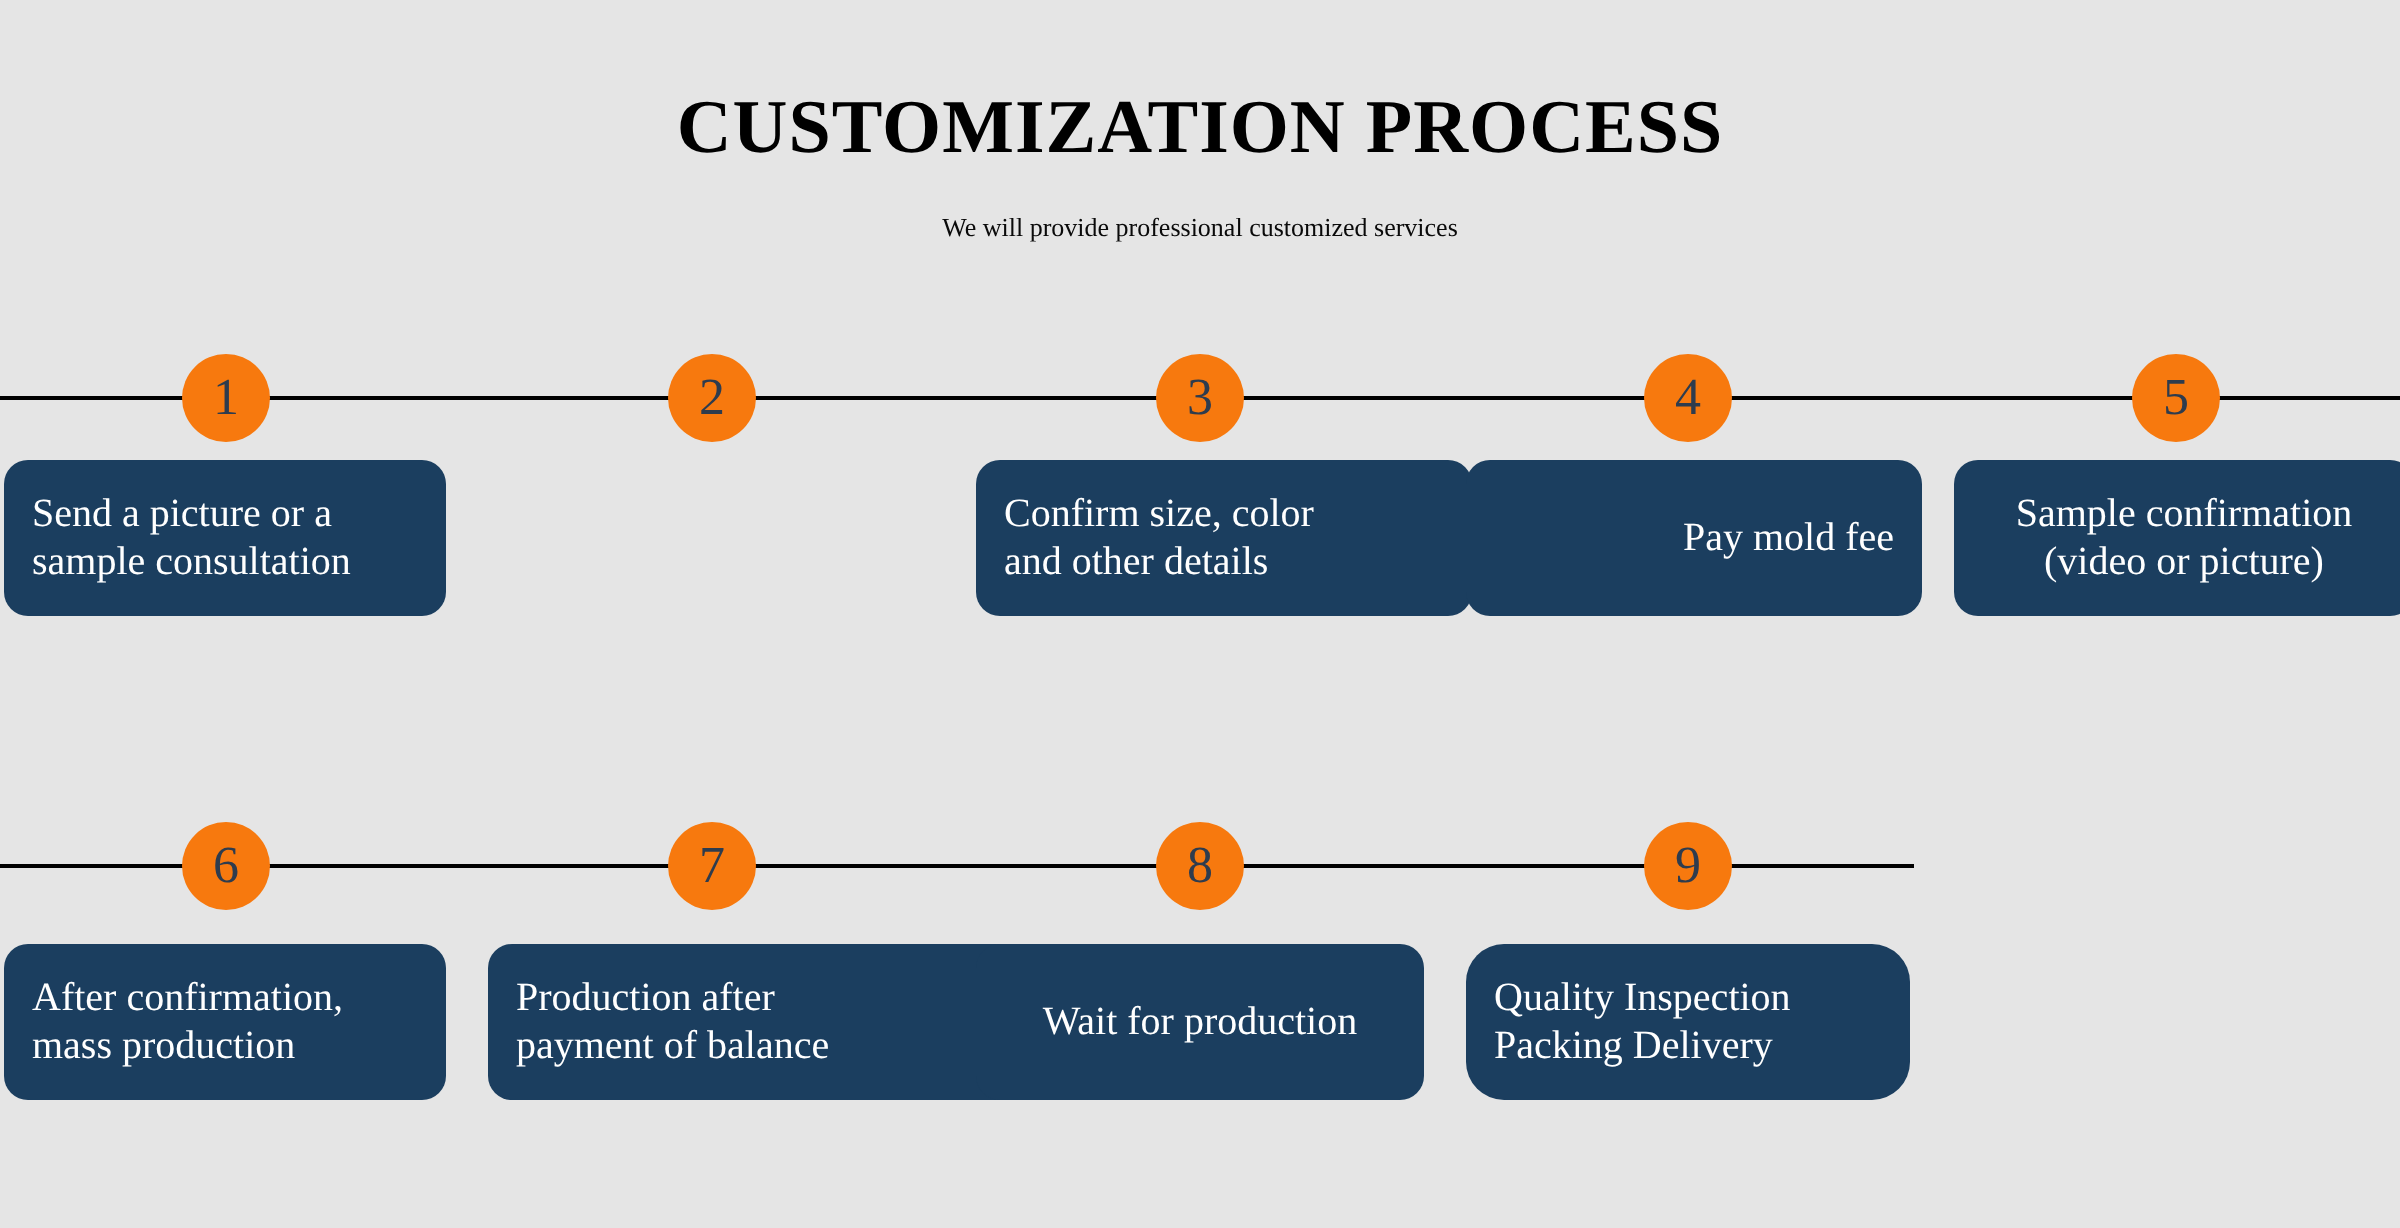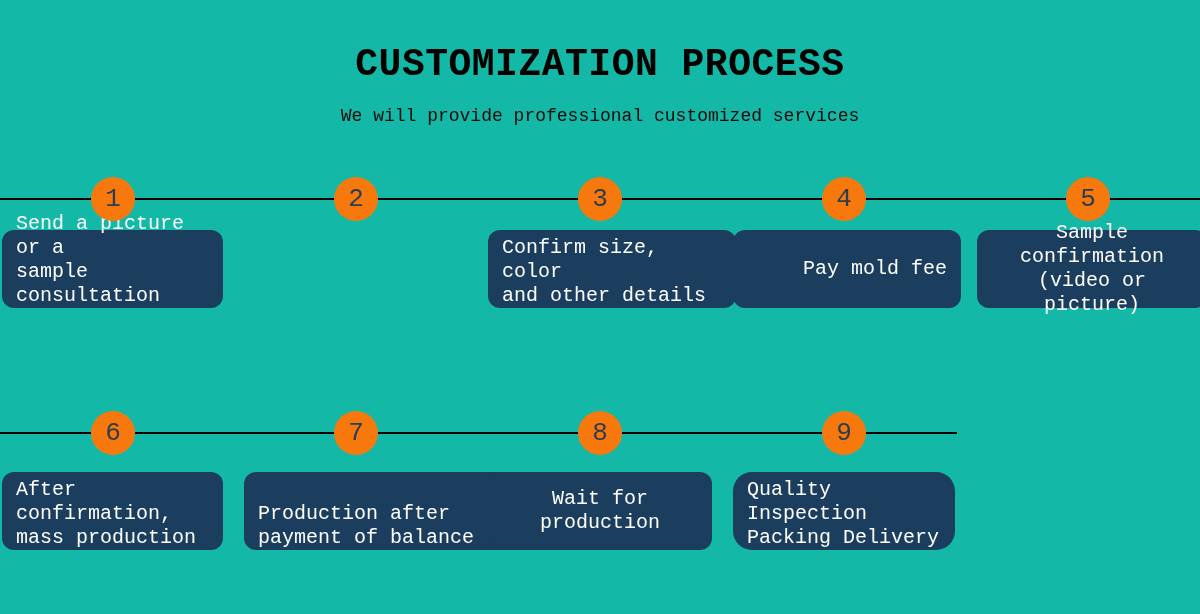--- a/index.html
+++ b/index.html
@@ -1,38 +1,38 @@
 <!DOCTYPE html>
 <html style="--circle-orange: #f7790e; --box-navy: #1b3e5f; --number-dark: #2e3c4e; --line-black: #000000; --box-text: #ffffff;"><head>
 <meta charset="utf-8">
 <style>
   html, body { margin: 0; padding: 0; background: #ffffff; }
   .canvas {
     position: relative;
     width: 1200px;
     height: 614px;
-    background: #14b8a6;
+    background: #e5e5e5;
     overflow: hidden;
-    font-family: Liberation Mono, monospace;
+    font-family: Liberation Serif, serif;
   }
   .title {
     position: absolute;
     top: 44px; left: 0; width: 100%;
     text-align: center;
     font-size: 38px;
     font-weight: bold;
     color: #000000;
     letter-spacing: 0.5px;
     line-height: 1.1;
   }
   .subtitle {
     position: absolute;
     top: 106px; left: 0; width: 100%;
     text-align: center;
-    font-size: 18px;
+    font-size: 13px;
     color: #0a0a0a;
     line-height: 1.2;
   }
   .pline {
     position: absolute;
     height: 1.5px;
     background: var(--line-black, #000);
     z-index: 1;
   }
   .circle {
@@ -58,21 +58,21 @@
     color: var(--box-text, #ffffff);
     font-size: 20px;
     line-height: 24px;
     display: flex;
     align-items: center;
     padding: 0 14px;
     box-sizing: border-box;
     z-index: 1;
   }
   .box span { white-space: pre-line; }
-  .box.align-left { justify-content: flex-start; text-align: left; align-items: flex-end; }
+  .box.align-left { justify-content: flex-start; text-align: left; }
   .box.align-center { justify-content: center; text-align: center; }
 </style>
 </head>
 <body>
 
 <div class="canvas">
 
   <div class="title">CUSTOMIZATION PROCESS</div>
   <div class="subtitle">We will provide professional customized services</div>
 

